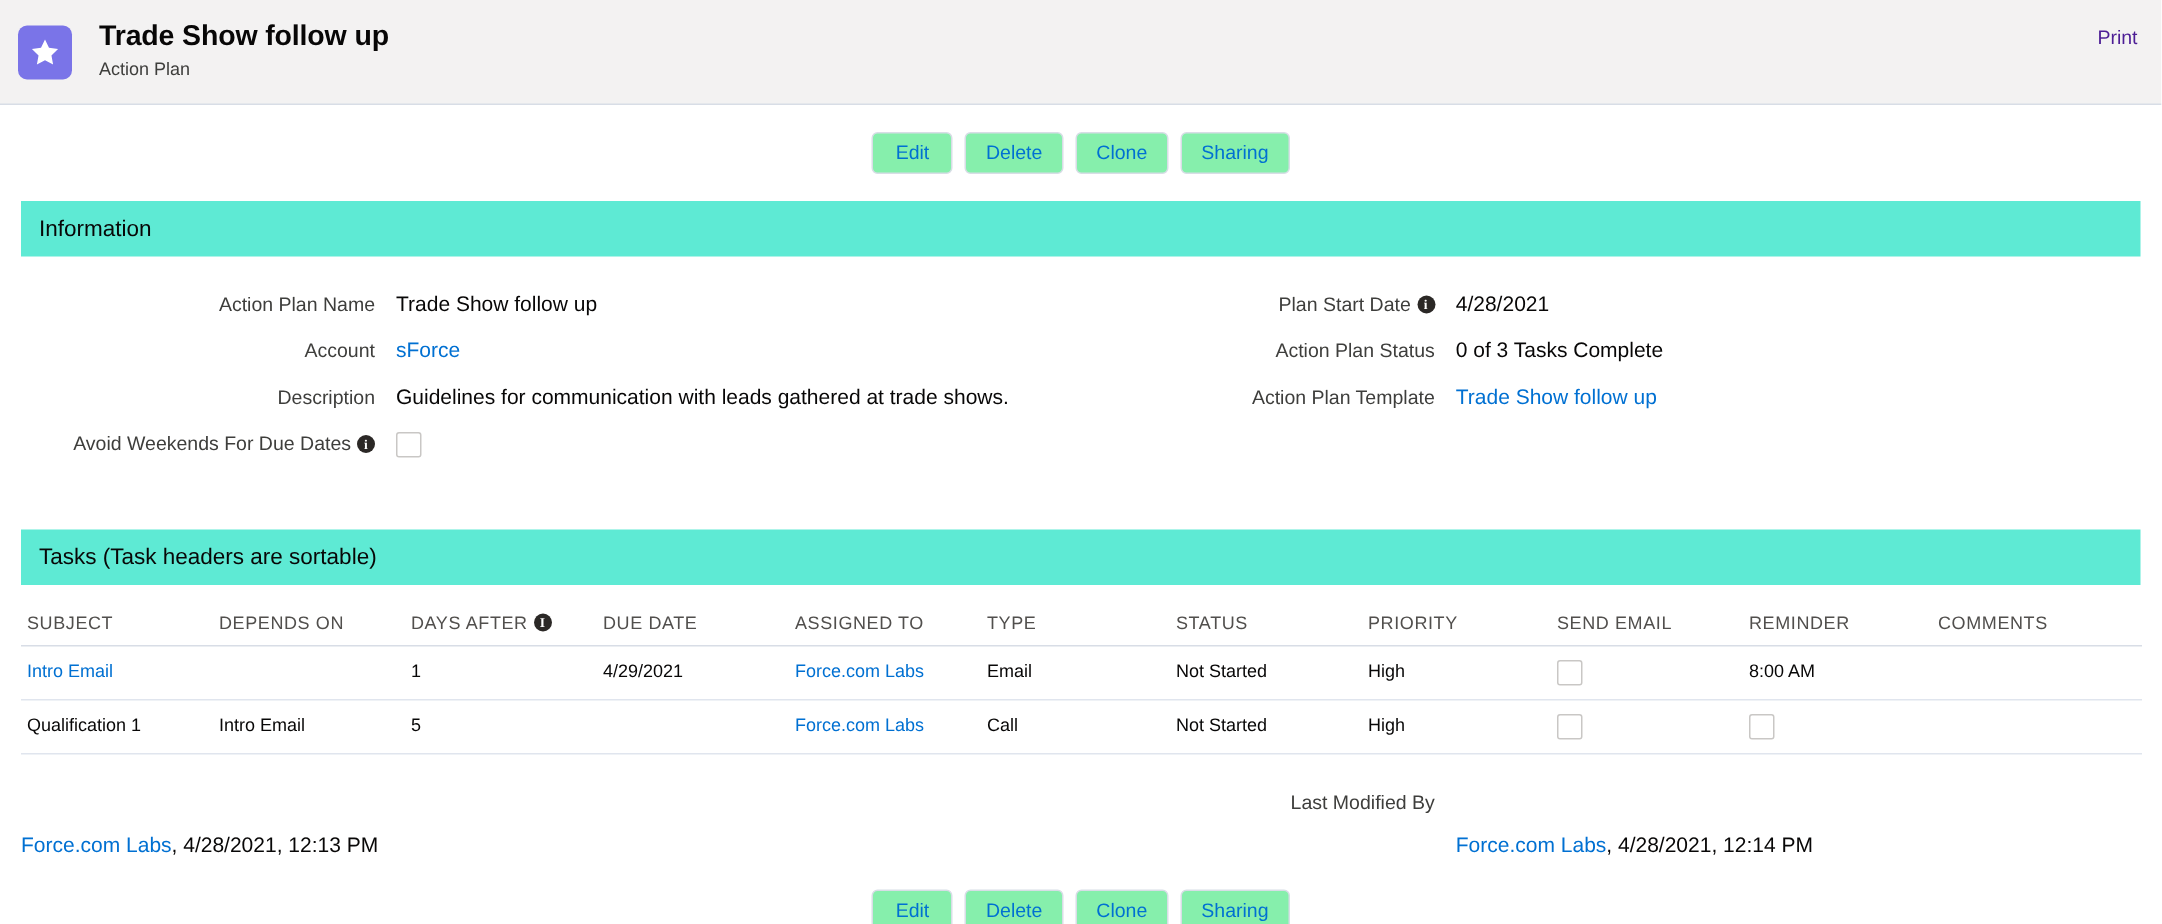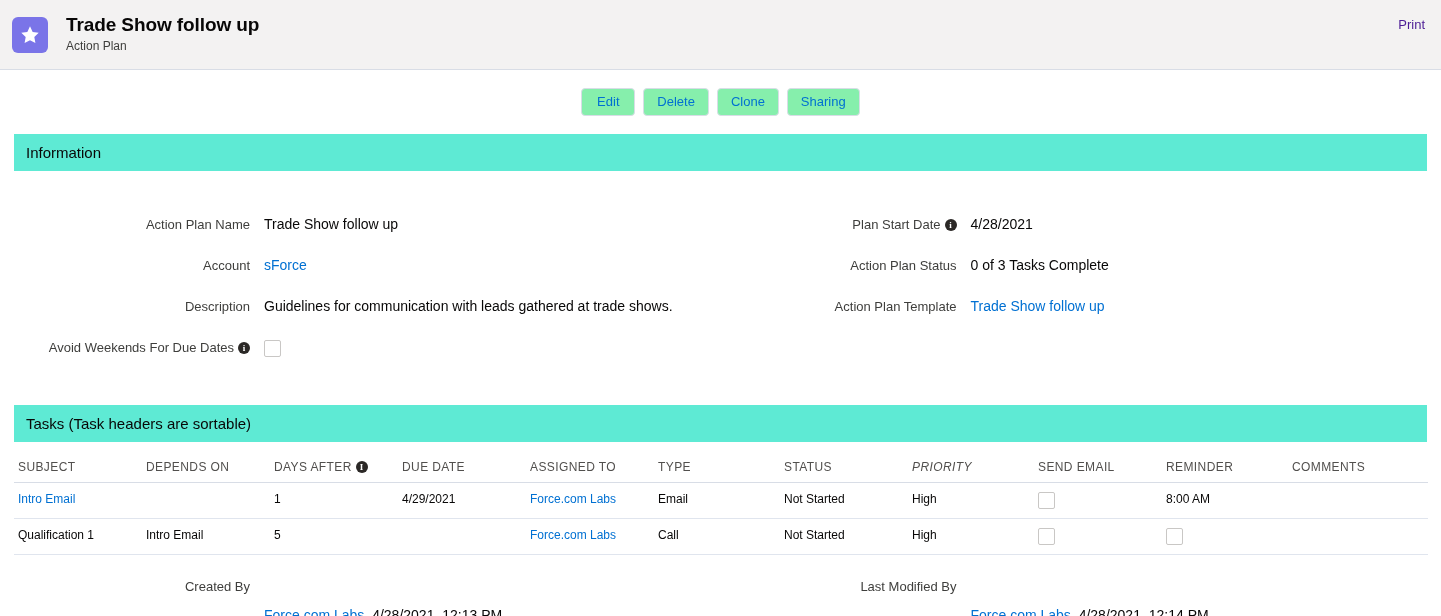--- a/index.html
+++ b/index.html
@@ -91,21 +91,20 @@
   
   .info-body {
     display: flex;
     padding: 22px 0 6px 0;
   }
   .info-col { width: 50%; }
   .field-row {
     display: flex;
     align-items: flex-start;
     margin-bottom: 12px;
-    margin-top: 22px;
   }
   .field-label {
     width: 250px;
     text-align: right;
     padding-right: 14px;
     font-size: 13px;
     color: #3e3e3c;
     line-height: 19px;
     flex: none;
   }
@@ -173,21 +172,21 @@
     vertical-align: top;
   }
   .tasks-table tr.striped td { background: #f3f2f2; }
   .col-subject   { width: 128px; }
   .col-depends   { width: 128px; }
   .col-days      { width: 128px; }
   .col-due       { width: 128px; }
   .col-assigned  { width: 128px; }
   .col-type      { width: 126px; }
   .col-status    { width: 128px; }
-  .col-priority  { width: 126px; font-style: italic; }
+  .col-priority  { width: 126px; }
   .col-email     { width: 128px; }
   .col-reminder  { width: 126px; }
   .col-comments  { width: 140px; }
 
   
   .audit-row {
     display: flex;
     margin-top: 22px;
   }
   .audit-col { width: 50%; display: flex; }
@@ -342,21 +341,20 @@
 
 
     </tbody>
   </table>
 </div>
 
 <div class="section">
   <div class="audit-row">
 
     <div class="audit-col">
-      <div class="audit-label">Created By</div>
       <div class="audit-value">
         <a class="link">Force.com Labs</a><span>, 4/28/2021, 12:13 PM</span>
       </div>
     </div>
 
     <div class="audit-col">
       <div class="audit-label">Last Modified By</div>
       <div class="audit-value">
         <a class="link">Force.com Labs</a><span>, 4/28/2021, 12:14 PM</span>
       </div>

